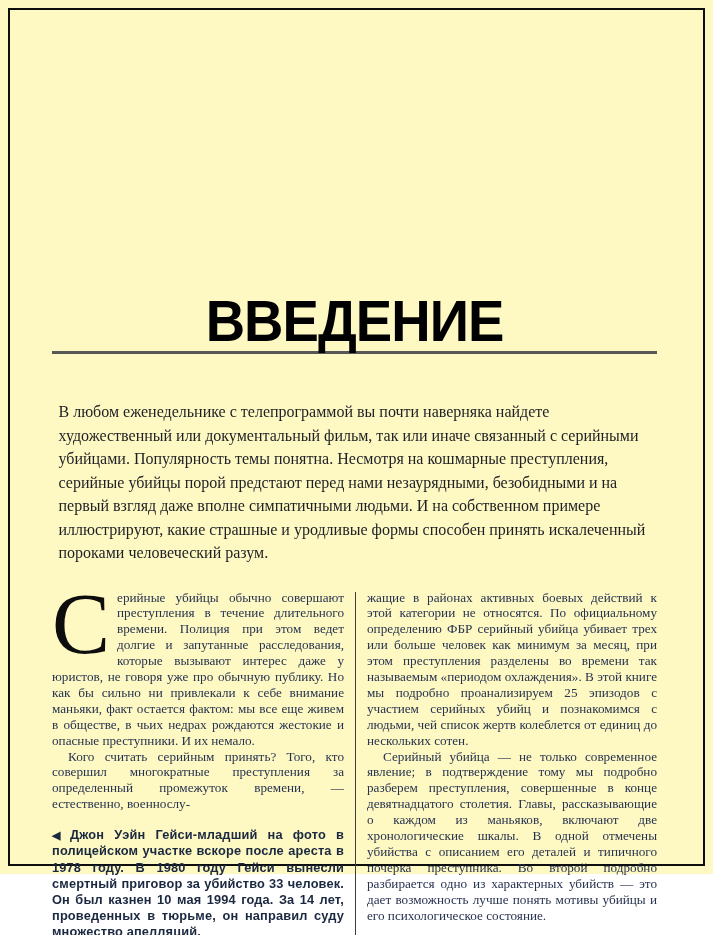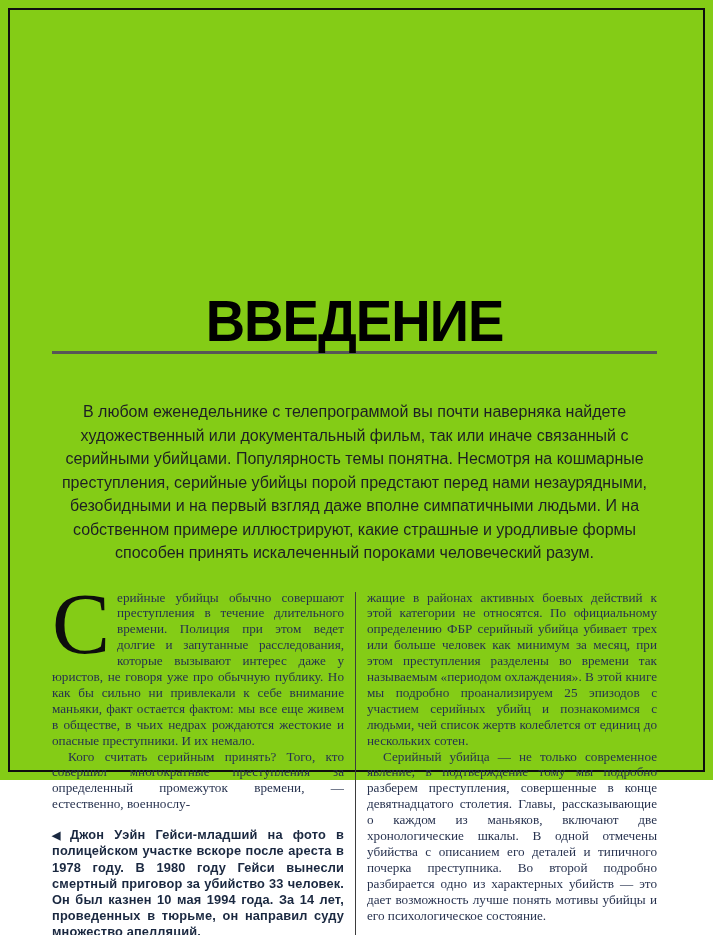--- a/index.html
+++ b/index.html
@@ -7,22 +7,22 @@
     padding: 0;
     background: #ffffff;
     width: 713px;
     height: 935px;
     overflow: hidden;
     font-family: "Liberation Sans", sans-serif;
   }
   .page {
     position: relative;
     width: 713px;
-    height: 780px;
-    background: #84cc16;
+    height: 874px;
+    background: #fef9c3;
   }
   .frame {
     position: absolute;
     left: 8px; top: 8px; right: 8px; bottom: 8px;
     border: 2px solid #0e0e0e;
     pointer-events: none;
   }
   .content {
     position: absolute;
     left: 52px;
@@ -43,24 +43,23 @@
     white-space: nowrap;
   }
   .rule {
     height: 3px;
     background: #575757;
     margin-top: 1px;
   }
   .intro {
     width: 592px;
     margin: 46px auto 0 auto;
-    font-family: Liberation Sans, sans-serif;
+    font-family: Liberation Serif, serif;
     font-size: 16px;
     line-height: 23.5px;
-    text-align: center;
     color: #1d1f24;
   }
   .cols {
     display: flex;
     margin-top: 25px;
     align-items: stretch;
   }
   .col-left { width: 292px; }
   .col-right { flex: 1; }
   .divider {

